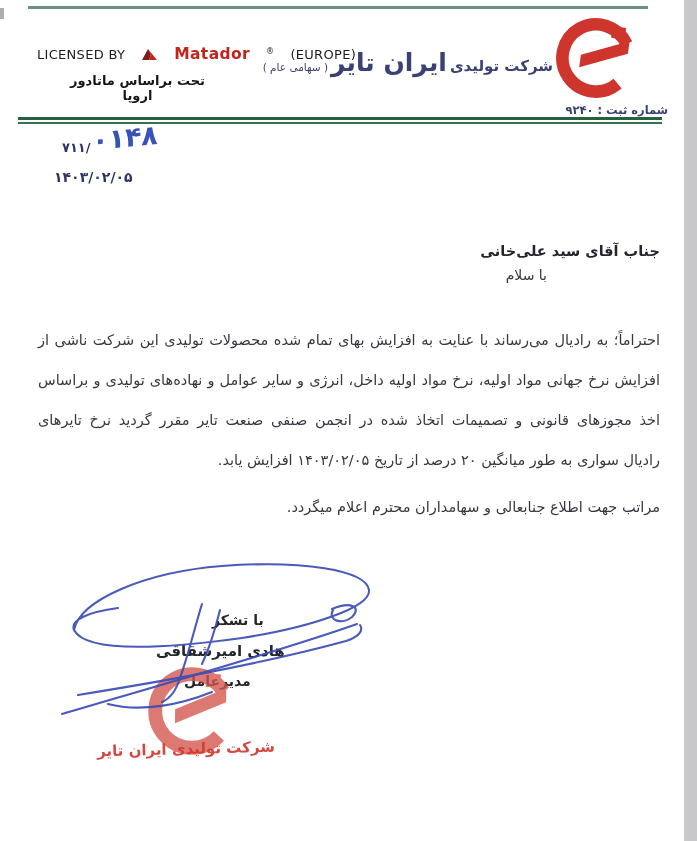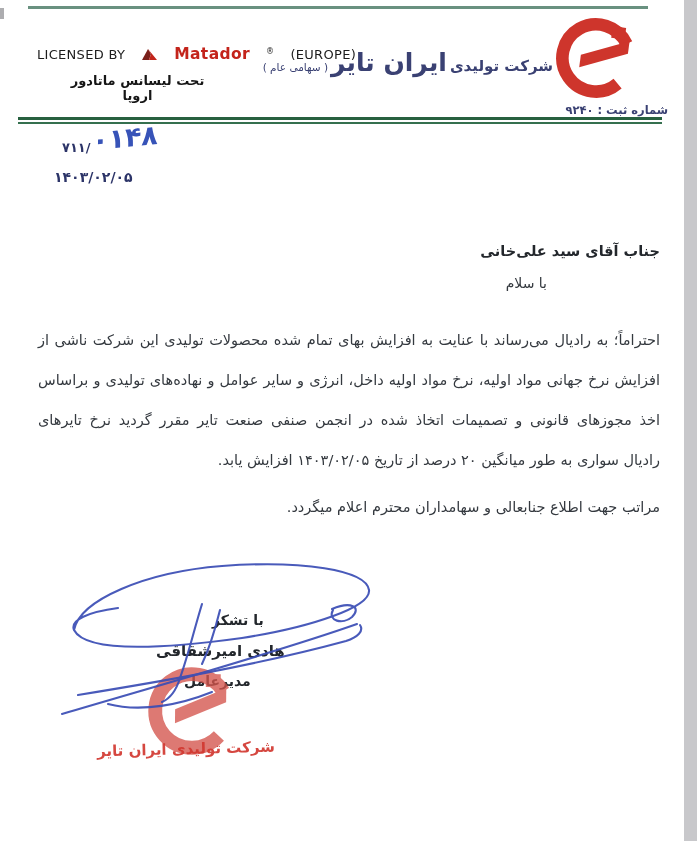--- a/index.html
+++ b/index.html
@@ -61,21 +61,21 @@
     color:#2c3468; direction:ltr; letter-spacing:.5px;
   }
 
   
   .recipient {
     position:absolute; right:37px; top:224px; width:624px;
     direction:rtl; text-align:right; color:#23272c;
   }
   .recipient .to1 { font-size:14.5px; font-weight:bold; line-height:20px; }
   .recipient .to2 { font-size:14.5px; font-weight:bold; line-height:20px; margin-top:17px; }
-  .recipient .salut { font-size:14px; line-height:19px; margin-top:13px; padding-right:113px; color:#34393f; }
+  .recipient .salut { font-size:14px; line-height:19px; margin-top:5px; padding-right:113px; color:#34393f; }
 
   .letter-body {
     position:absolute; right:37px; top:330px; width:622px;
     direction:rtl; color:#34393f; font-size:14.5px;
   }
   .letter-body .ln { line-height:20px; margin-bottom:20px; }
   .letter-body .just { text-align:justify; text-align-last:justify; }
   .letter-body .rt { text-align:right; }
   .letter-body .closing { margin-top:27px; text-align:right; line-height:20px; }
 
@@ -102,21 +102,21 @@
 <div class="licensed-row">
   <span>LICENSED BY</span>
   <svg class="matador-icon" viewBox="0 0 34 26">
     <polygon points="2,24 14,2 20,12 16,24" fill="#7a1f1a"></polygon>
     <polygon points="14,2 32,24 16,24 20,12" fill="#c3241b"></polygon>
   </svg>
   <span class="matador-word">Matador</span>
   <span class="reg-mark">®</span>
   <span>(EUROPE)</span>
 </div>
-<div class="licensed-fa">تحت لیسانس ماتادور اروپا</div>
+<div class="licensed-fa">تحت براساس ماتادور اروپا</div>
 
 <div class="company-title">
   <span class="company-prefix">شرکت تولیدی</span>
   <span class="company-name">ایران تایر</span>
   <span class="company-type">( سهامی عام )</span>
 </div>
 
 <svg class="logo-header" viewBox="0 0 100 100">
   <path d="M 86.3 33.1 A 40 40 0 1 0 75.7 80.6" fill="none" stroke="#ce352c" stroke-width="15"></path>
   <polygon points="30,61 88,45 90,30 32,46" fill="#ce352c"></polygon>

